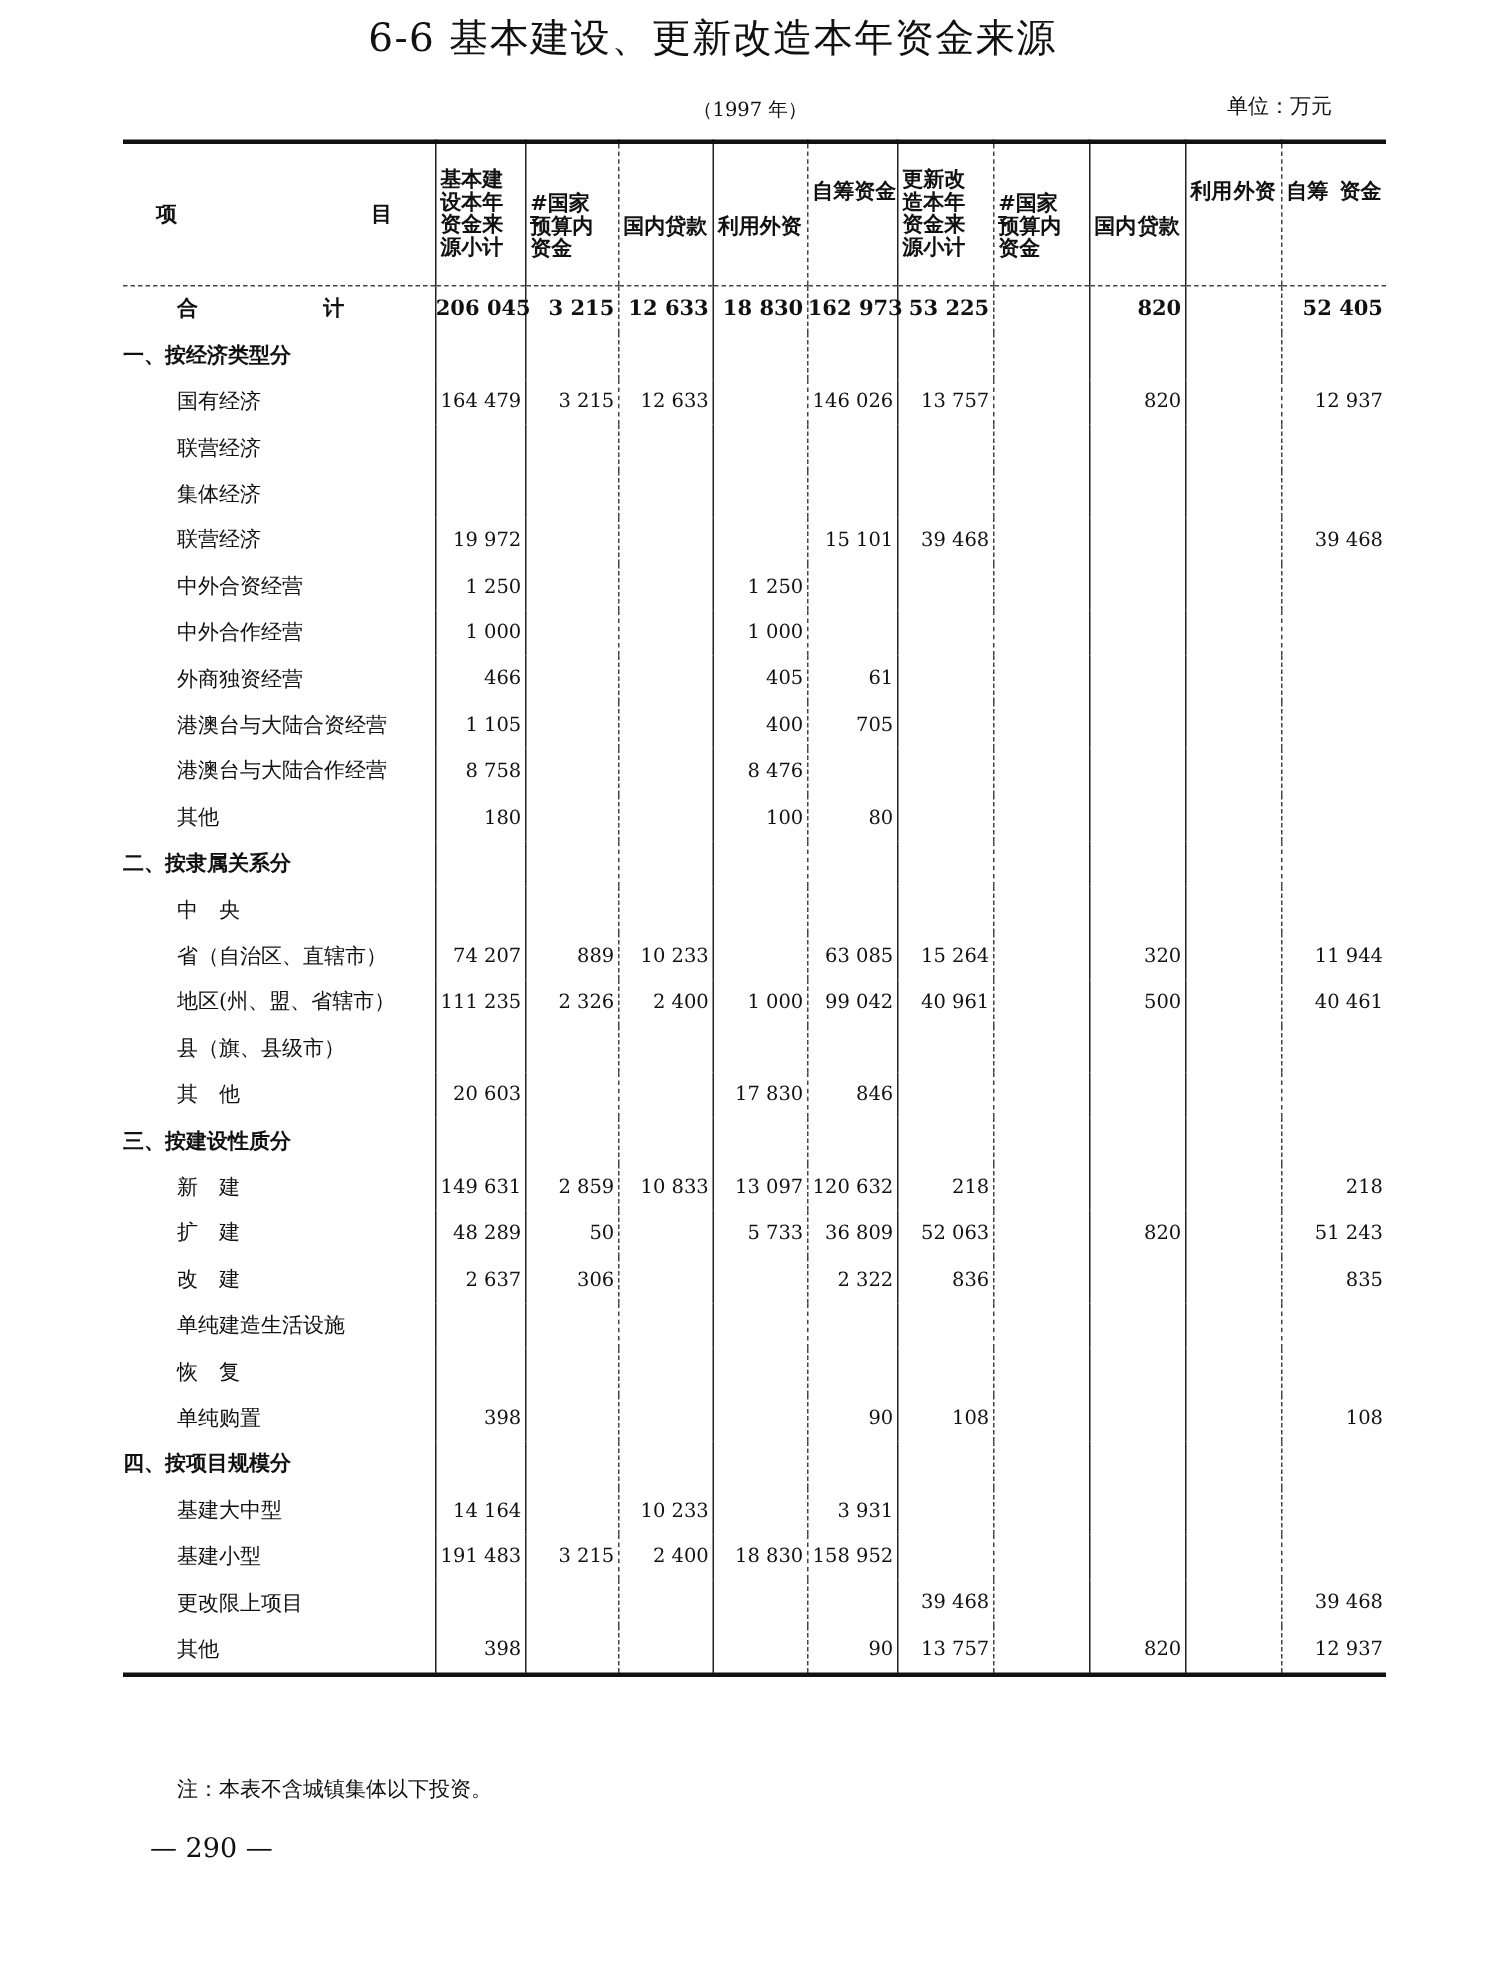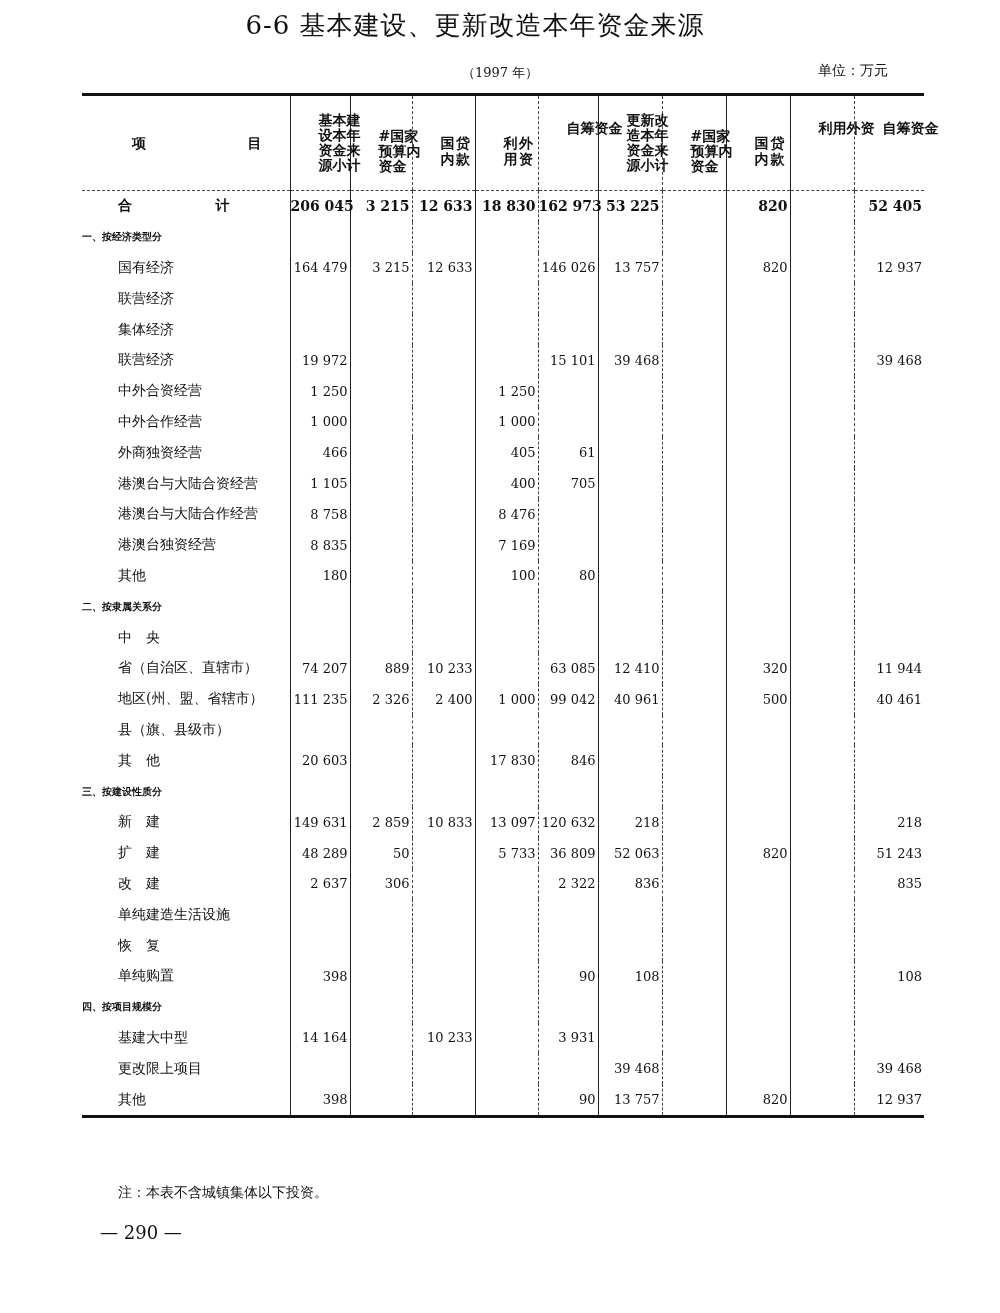--- a/index.html
+++ b/index.html
@@ -9,23 +9,23 @@
   .year { position:absolute; top:64px; left:462px; font-size:13px; }
   .unit { position:absolute; top:62px; left:818px; font-size:14px; }
   table { position:absolute; top:93px; left:82px; border-collapse:collapse; table-layout:fixed; width:842px; font-size:13px; }
   table.main { border-top:3px solid #111; border-bottom:3px solid #111; }
   th, td { padding:0; }
   th { font-weight:bold; font-size:14px; line-height:16px; vertical-align:middle; }
   td { height:30.8px; }
   .num { text-align:right; padding-right:2px; font-family:"DejaVu Serif",serif; font-size:13px; white-space:nowrap; }
   .vb { border-left:1px solid #222; }
   .vd { border-left:1px dashed #444; }
-  .hdr-row th { border-bottom:1px dashed #444;padding-left:28px; }
+  .hdr-row th { border-bottom:1px dashed #444; }
   .total td { font-weight:bold; font-size:14px; }
-  .sec td.lbl { font-weight:bold; font-size:10px; padding-left:0;margin-top:35px; }
+  .sec td.lbl { font-weight:bold; font-size:14px; padding-left:0;margin-top:35px; }
   .sub td.lbl { padding-left:36px; font-size:14px; }
   .lbl { white-space:nowrap; }
   .hdr-item { display:flex; justify-content:space-between; padding:0 28px 0 22px; font-size:14px; }
   .total-lbl { display:flex; justify-content:space-between; padding:0 60px 0 36px; }
   .hcell { text-align:left; padding:2px 3px; }
   .h2 { display:flex; justify-content:space-between; }
   .stack { display:flex; justify-content:space-between; height:62px; }
   .note { position:absolute; top:1184px; left:118px; font-size:14px; }
   .page { position:absolute; top:1222px; left:100px; font-size:18px; }
 </style>
@@ -269,33 +269,20 @@
         <td class="num vd"></td>
         <td class="num vb">8 476</td>
         <td class="num vd"></td>
         <td class="num vb"></td>
         <td class="num vd"></td>
         <td class="num vb"></td>
         <td class="num vb"></td>
         <td class="num vd"></td>
       </tr>
       <tr class="sub">
-        <td class="lbl">港澳台独资经营</td>
-        <td class="num vb">8 835</td>
-        <td class="num vb"></td>
-        <td class="num vd"></td>
-        <td class="num vb">7 169</td>
-        <td class="num vd"></td>
-        <td class="num vb"></td>
-        <td class="num vd"></td>
-        <td class="num vb"></td>
-        <td class="num vb"></td>
-        <td class="num vd"></td>
-      </tr>
-      <tr class="sub">
         <td class="lbl">其他</td>
         <td class="num vb">180</td>
         <td class="num vb"></td>
         <td class="num vd"></td>
         <td class="num vb">100</td>
         <td class="num vd">80</td>
         <td class="num vb"></td>
         <td class="num vd"></td>
         <td class="num vb"></td>
         <td class="num vb"></td>
@@ -327,21 +314,21 @@
         <td class="num vb"></td>
         <td class="num vd"></td>
       </tr>
       <tr class="sub">
         <td class="lbl">省（自治区、直辖市）</td>
         <td class="num vb">74 207</td>
         <td class="num vb">889</td>
         <td class="num vd">10 233</td>
         <td class="num vb"></td>
         <td class="num vd">63 085</td>
-        <td class="num vb">12 410</td>
+        <td class="num vb">15 264</td>
         <td class="num vd"></td>
         <td class="num vb">320</td>
         <td class="num vb"></td>
         <td class="num vd">11 944</td>
       </tr>
       <tr class="sub">
         <td class="lbl">地区(州、盟、省辖市）</td>
         <td class="num vb">111 235</td>
         <td class="num vb">2 326</td>
         <td class="num vd">2 400</td>
@@ -490,20 +477,33 @@
         <td class="num vd">10 233</td>
         <td class="num vb"></td>
         <td class="num vd">3 931</td>
         <td class="num vb"></td>
         <td class="num vd"></td>
         <td class="num vb"></td>
         <td class="num vb"></td>
         <td class="num vd"></td>
       </tr>
       <tr class="sub">
+        <td class="lbl">基建小型</td>
+        <td class="num vb">191 483</td>
+        <td class="num vb">3 215</td>
+        <td class="num vd">2 400</td>
+        <td class="num vb">18 830</td>
+        <td class="num vd">158 952</td>
+        <td class="num vb"></td>
+        <td class="num vd"></td>
+        <td class="num vb"></td>
+        <td class="num vb"></td>
+        <td class="num vd"></td>
+      </tr>
+      <tr class="sub">
         <td class="lbl">更改限上项目</td>
         <td class="num vb"></td>
         <td class="num vb"></td>
         <td class="num vd"></td>
         <td class="num vb"></td>
         <td class="num vd"></td>
         <td class="num vb">39 468</td>
         <td class="num vd"></td>
         <td class="num vb"></td>
         <td class="num vb"></td>

